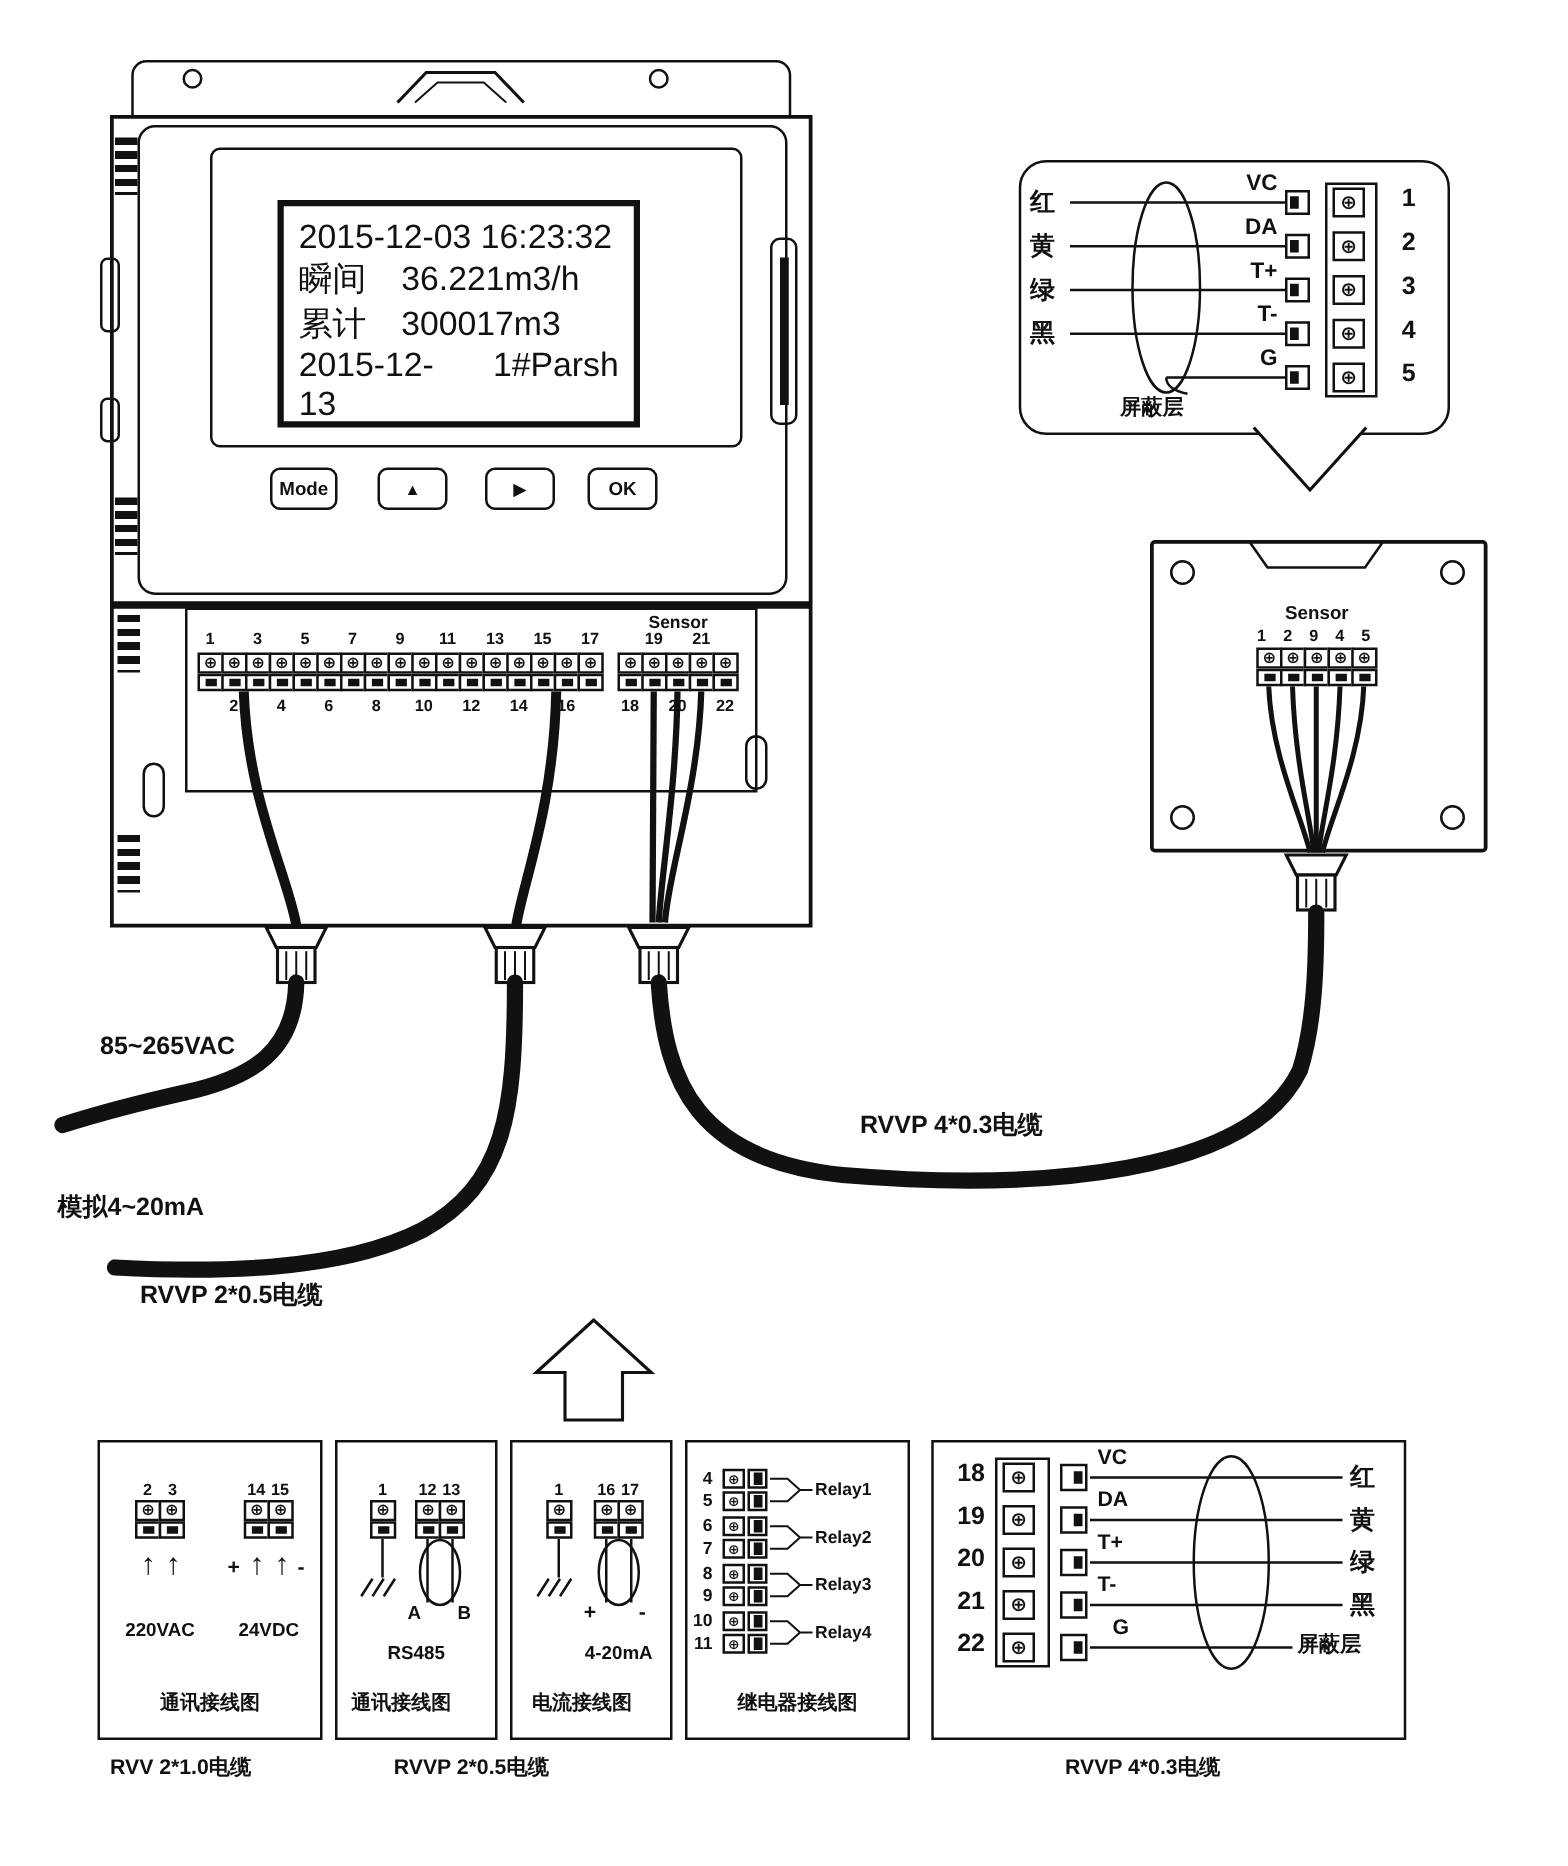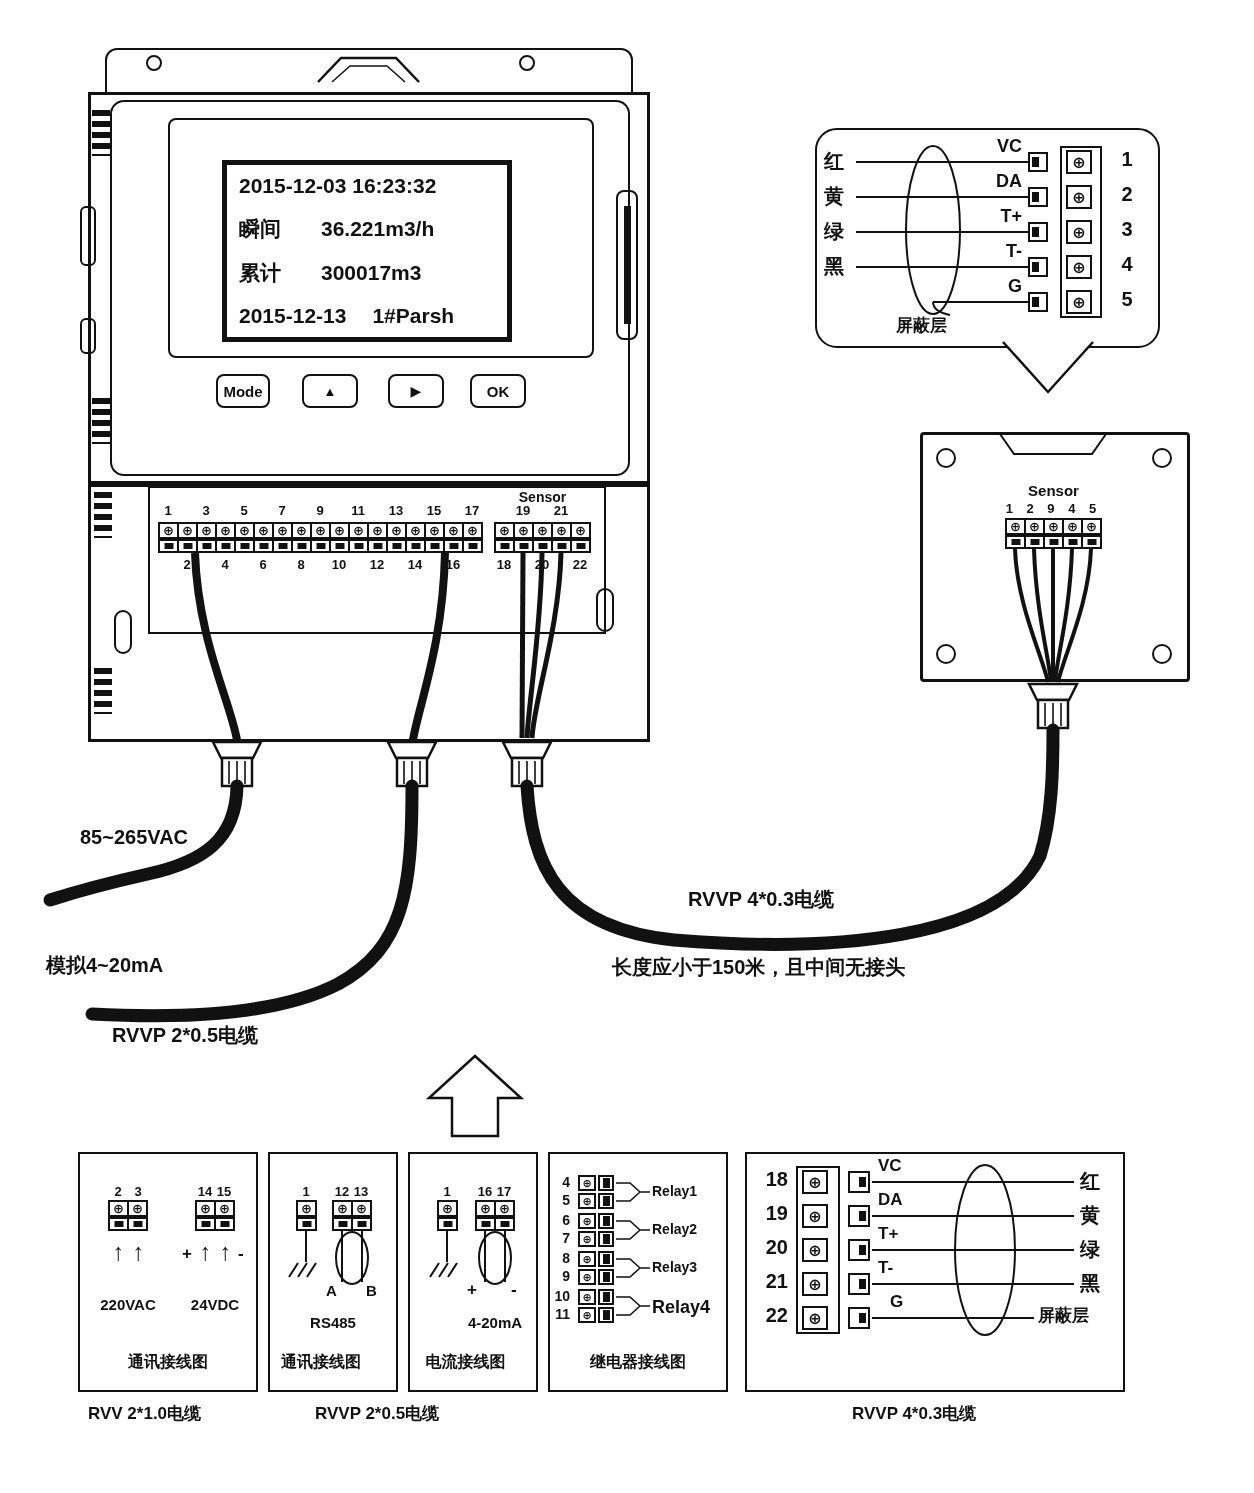--- a/index.html
+++ b/index.html
@@ -19,21 +19,21 @@
   .sb::after{content:"⊕"}
   .clamp{position:absolute;border:2px solid #111;background:#fff;z-index:9;box-sizing:border-box}
   .clamp::after{content:"";position:absolute;top:50%;transform:translateY(-50%);width:7px;height:10px;background:#111}
   .clamp.l::after{left:2px}
   .clamp.r::after{right:2px}
   .btn{position:absolute;border:2px solid #111;border-radius:8px;background:#fff;display:flex;align-items:center;justify-content:center;font-weight:bold;z-index:10;box-sizing:border-box}
   .vent{position:absolute;width:18px;height:46px;background:repeating-linear-gradient(#111 0 6px,transparent 6px 11px);z-index:4}
   .circ{position:absolute;border:2.5px solid #111;border-radius:50%;background:#fff;box-sizing:border-box;z-index:6}
   .bar{position:absolute;background:#111;z-index:6}
   #lcd{position:absolute;left:222px;top:160px;width:290px;height:182px;border:5px solid #111;background:#fff;z-index:10;box-sizing:border-box;
-    padding:9px 12px;display:flex;flex-direction:column;justify-content:space-between;font-weight:bold;font-size:21px}
+    padding:9px 12px;display:flex;flex-direction:column;justify-content:space-between;font-weight:normal;font-size:27px}
   .lrow{display:flex;align-items:baseline}
   .lrow .w{width:82px}
   .cap{position:absolute;font-weight:bold;font-size:16px;text-align:center;z-index:10}
 </style>
 </head>
 <body>
 
 <div id="canvas">
 
   <div class="box" style="left:105px;top:48px;width:528px;height:46px;border-width:2.5px;border-radius:12px 12px 0 0"></div>
@@ -212,21 +212,20 @@
         <i class="slot"></i>
         <i class="slot"></i>
         <i class="slot"></i>
       </div>
   </div>
 
   <span class="lbl" style="left:80px;top:826px;font-size:20px">85~265VAC</span>
   <span class="lbl" style="left:46px;top:952px;font-size:20px">模拟4~20mA</span>
   <span class="lbl" style="left:112px;top:1022px;font-size:20px">RVVP 2*0.5电缆</span>
   <span class="lbl" style="left:688px;top:886px;font-size:20px">RVVP 4*0.3电缆</span>
-  <span class="lbl" style="left:612px;top:954px;font-size:20px">长度应小于150米，且中间无接头</span>
 
   <div class="box" style="left:78px;top:1152px;width:180px;height:240px"></div>
   <span class="num" style="left:118px;top:1184px">2</span>
   <span class="num" style="left:138px;top:1184px">3</span>
   <span class="num" style="left:205px;top:1184px">14</span>
   <span class="num" style="left:224px;top:1184px">15</span>
   <div class="tstrip" style="left:108px;top:1200px">
     <div class="trow">
         <i class="tc"></i>
         <i class="tc"></i>
@@ -331,21 +330,21 @@
   <div class="clamp r" style="left:598px;top:1193px;width:16px;height:16px"></div>
   <div class="clamp r" style="left:598px;top:1213px;width:16px;height:16px"></div>
   <div class="clamp r" style="left:598px;top:1231px;width:16px;height:16px"></div>
   <div class="clamp r" style="left:598px;top:1251px;width:16px;height:16px"></div>
   <div class="clamp r" style="left:598px;top:1269px;width:16px;height:16px"></div>
   <div class="clamp r" style="left:598px;top:1289px;width:16px;height:16px"></div>
   <div class="clamp r" style="left:598px;top:1307px;width:16px;height:16px"></div>
   <span class="lbl" style="left:652px;top:1183px;font-size:14px">Relay1</span>
   <span class="lbl" style="left:652px;top:1221px;font-size:14px">Relay2</span>
   <span class="lbl" style="left:652px;top:1259px;font-size:14px">Relay3</span>
-  <span class="lbl" style="left:652px;top:1297px;font-size:18px">Relay4</span>
+  <span class="lbl" style="left:652px;top:1297px;font-size:14px">Relay4</span>
   <div class="cap" style="left:548px;top:1352px;width:180px">继电器接线图</div>
 
   <div class="box" style="left:745px;top:1152px;width:380px;height:240px"></div>
   <span class="lbl" style="left:750px;top:1168px;width:38px;text-align:right;font-size:20px">18</span>
   <span class="lbl" style="left:750px;top:1202px;width:38px;text-align:right;font-size:20px">19</span>
   <span class="lbl" style="left:750px;top:1236px;width:38px;text-align:right;font-size:20px">20</span>
   <span class="lbl" style="left:750px;top:1270px;width:38px;text-align:right;font-size:20px">21</span>
   <span class="lbl" style="left:750px;top:1304px;width:38px;text-align:right;font-size:20px">22</span>
   <div class="box" style="left:796px;top:1166px;width:44px;height:168px"></div>
   <div class="sb" style="left:802px;top:1170px;width:26px;height:24px;font-size:16px"></div>

